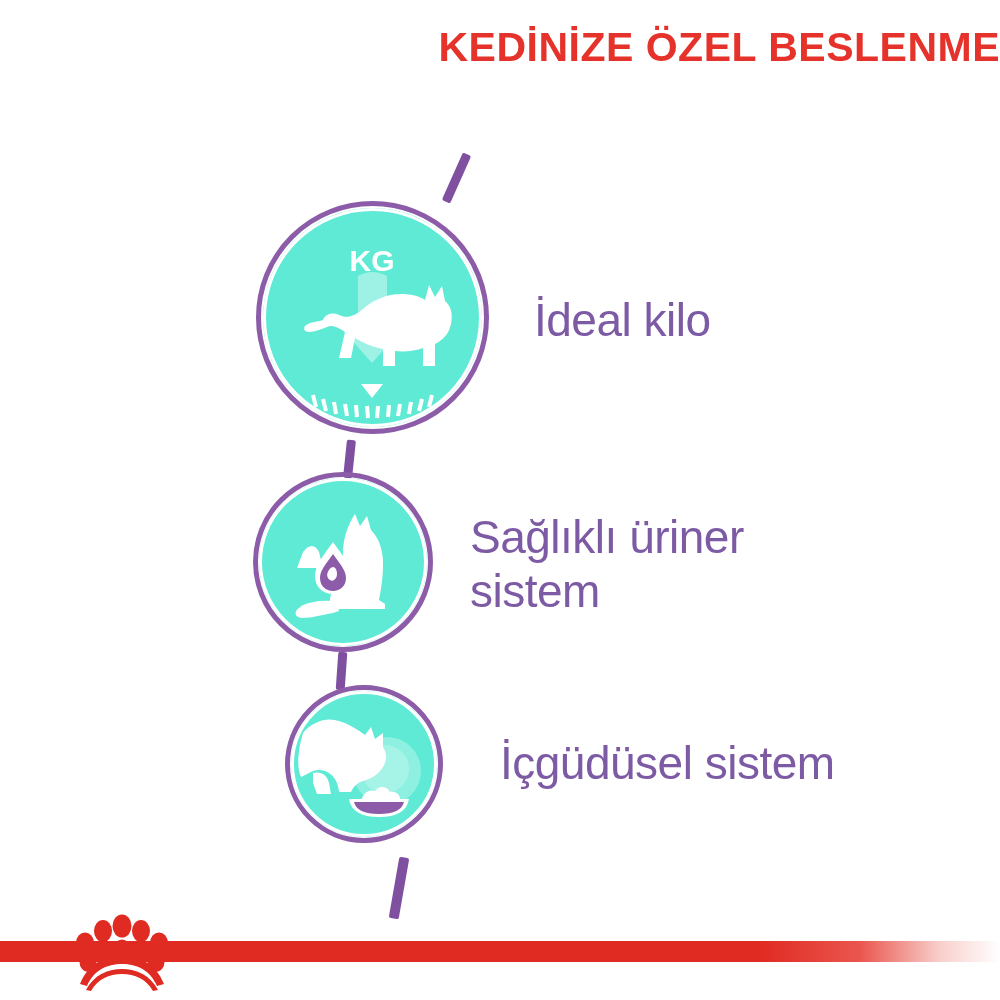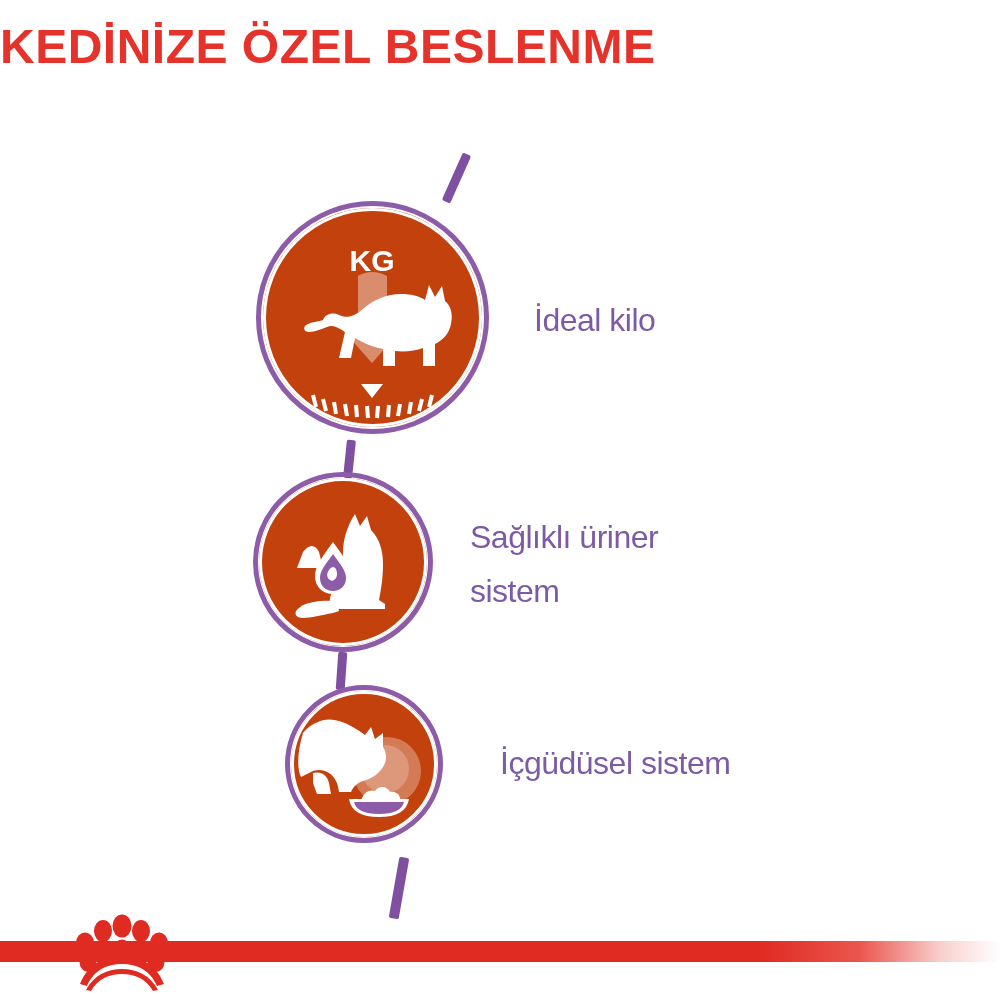--- a/index.html
+++ b/index.html
@@ -18,38 +18,38 @@
     background: #ffffff;
     overflow: hidden;
   }
 
   
   #headline {
     position: absolute;
     left: 0;
     top: 22px;
     width: 1000px;
-    text-align: left;
+    text-align: right;
     font-family: "Liberation Sans", sans-serif;
     font-weight: bold;
-    font-size: 48px;
+    font-size: 41px;
     letter-spacing: 0.5px;
     color: #e5322a;
     line-height: 50px;
     white-space: nowrap;
   }
 
   
   .feature {
     position: absolute;
   }
   .badge {
     position: absolute;
     border-radius: 50%;
-    background: #c2410c;
+    background: #5eead4;
     box-sizing: border-box;
     text-decoration: underline;
   }
   .badge .ring {
     position: absolute;
     left: 0; top: 0; right: 0; bottom: 0;
     border-radius: 50%;
     border: 3px solid #ffffff;
     box-sizing: border-box;
   }
@@ -64,21 +64,21 @@
     left: 0; top: 0;
     width: 100%;
     height: 100%;
   }
 
   .feature-label {
     position: absolute;
     color: #7d5aa4;
     font-family: "Liberation Sans", sans-serif;
     font-weight: normal;
-    font-size: 32px;
+    font-size: 46px;
     line-height: 54px;
     letter-spacing: -0.5px;
     white-space: pre-line;
   }
 
   
   .dash {
     position: absolute;
     background: #7f4fa0;
     border-radius: 2px;

